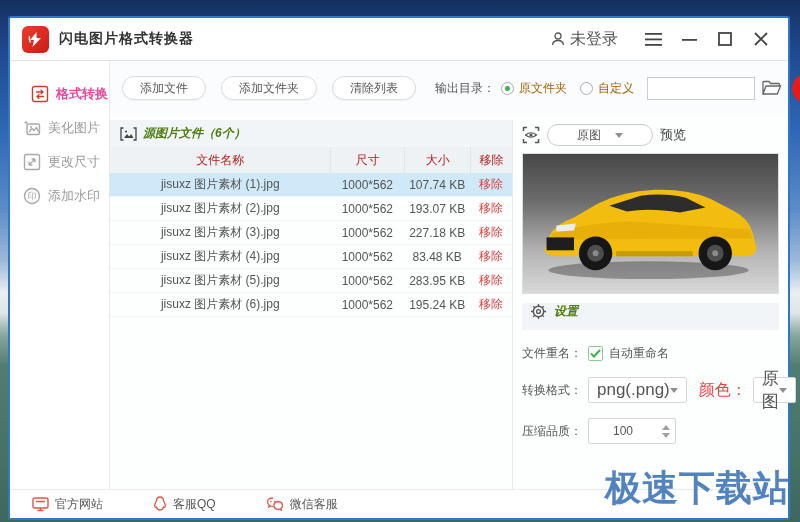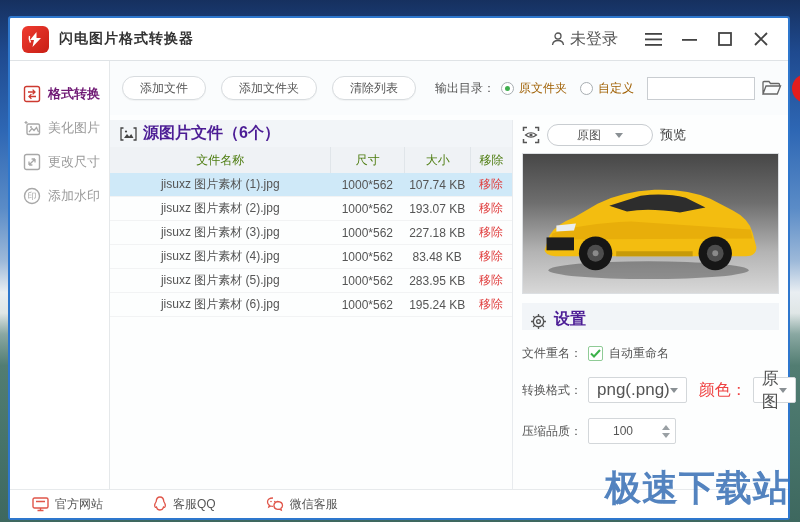--- a/index.html
+++ b/index.html
@@ -28,21 +28,21 @@
   .app-title { font-size:14px; color:#333; font-weight:bold; letter-spacing:1px; }
   .titlebar-right { margin-left:auto; display:flex; align-items:center; gap:6px; }
   .login { display:flex; align-items:center; gap:4px; color:#555; font-size:16px; cursor:pointer; margin-right:14px; }
   .winbtn { width:30px; height:26px; display:flex; align-items:center; justify-content:center; color:#444; cursor:pointer; }
   .tb-sep { height:1px; background:#dfe3e6; flex:0 0 auto; }
 
   
   .body-row { flex:1; display:flex; min-height:0; }
   .sidebar { width:100px; border-right:1px solid #e5e8ea; padding-top:16px; flex:0 0 auto; }
   .side-item { display:flex; align-items:center; gap:7px; padding:8px 0 8px 13px; font-size:13px; color:#9a9a9a; cursor:pointer; }
-  .side-item.active { color:#701a75; font-weight:bold; }
+  .side-item.active { color:#ec4899; font-weight:bold;margin-left:8px; }
   .main { flex:1; display:flex; flex-direction:column; min-width:0; background:#fdfefe; }
 
   
   .toolbar { height:54px; display:flex; align-items:center; padding:0 12px; background:#fafcfd; flex:0 0 auto; }
   .pill-btn { height:24px; padding:0 17px; border:1px solid #d8dcdf; border-radius:12px;
     background:#fff; color:#555; font-size:12px; line-height:22px; cursor:pointer;
     margin-right:15px; box-shadow:0 1px 1px rgba(0,0,0,.04); white-space:nowrap; }
   .out-label { font-size:12px; color:#555; margin:0 6px 0 4px; white-space:nowrap; }
   .radio-wrap { display:flex; align-items:center; gap:5px; margin-right:13px; cursor:pointer; }
   .radio { width:13px; height:13px; border:1px solid #a8aeb2; border-radius:50%; background:#fff; position:relative; }
@@ -50,42 +50,42 @@
   .radio-label { font-size:12px; color:#a16207; white-space:nowrap; }
   .path-input { width:108px; height:23px; border:1px solid #c9cdd1; background:#fff; padding:0 5px; font-size:12px; color:#333; }
   .folder-btn { margin:0 10px 0 7px; cursor:pointer; display:flex; }
   .start-btn { height:29px; padding:0 21px; border:none; border-radius:15px; background:#e31d1d;
     color:#fff; font-size:14px; letter-spacing:2px; cursor:pointer; white-space:nowrap; }
 
   
   .content-row { flex:1; display:flex; min-height:0; padding-top:5px; }
   .file-panel { width:403px; flex:0 0 auto; border-right:1px solid #e8ebee; display:flex; flex-direction:column; }
   .panel-head { height:27px; background:#f2f5f8; display:flex; align-items:center; gap:6px; padding:0 10px; flex:0 0 auto; }
-  .panel-head-title { font-size:16px; color:#4c1d95; font-weight:bold; }
-
-  .thead { display:flex; height:26px; background:#eff2f5; font-size:12px; color:#4d7c0f; flex:0 0 auto;text-align:center; }
+  .panel-head-title { font-size:12px; color:#4d7c0f; font-weight:bold;font-style:italic; }
+
+  .thead { display:flex; height:26px; background:#eff2f5; font-size:12px; color:#b91c1c; flex:0 0 auto;text-align:center; }
   .thead > div { display:flex; align-items:center; justify-content:center; border-left:1px solid #e0e5e9; }
   .thead > div:first-child { border-left:none; }
   .col-name { width:221px; } .col-dim { width:74px; } .col-size { width:66px; } .col-rm { width:42px; }
   .trow { display:flex; height:24px; font-size:12px; color:#555; border-bottom:1px solid #f2f3f4; }
   .trow > div { display:flex; align-items:center; justify-content:center; overflow:hidden; white-space:nowrap; }
   .trow.selected { background:#cfe9f8; }
   .rm-link { color:#e04040; cursor:pointer; }
 
   
   .preview-panel { flex:1; padding:2px 9px 0 9px; display:flex; flex-direction:column; min-width:0; }
   .preview-head { display:flex; align-items:center; gap:7px; height:26px; flex:0 0 auto; }
   .mode-select { width:106px; height:22px; border:1px solid #c9cdd1; border-radius:12px; background:#fff;
     display:flex; align-items:center; justify-content:center; gap:14px; font-size:12px; color:#555; cursor:pointer; }
   .caret { width:0; height:0; border-left:4px solid transparent; border-right:4px solid transparent; border-top:5px solid #8a9094; }
   .preview-label { font-size:13px; color:#444; }
   .preview-img { margin-top:5px; height:141px; border:1px solid #dcdfe2;
     background:linear-gradient(180deg,#474747 0%,#6e6e6e 35%,#b3b3b3 70%,#d8d8d8 100%);
     flex:0 0 auto; overflow:hidden; }
-  .settings-head { margin-top:9px; height:27px; background:#f2f5f8; display:flex; align-items:flex-end; gap:7px; padding:0 8px; flex:0 0 auto; }
+  .settings-head { margin-top:9px; height:27px; background:#f2f5f8; display:flex; align-items:flex-start; gap:7px; padding:0 8px; flex:0 0 auto; }
   .set-row { display:flex; align-items:center; margin-top:15px; }
   .set-label { width:66px; font-size:12px; color:#555; text-align:left; white-space:nowrap; flex:0 0 auto; }
   .checkbox { width:15px; height:15px; border:1px solid #8fcb96; background:#fff; border-radius:2px;
     display:flex; align-items:center; justify-content:center; cursor:pointer; margin-right:6px; }
   .chk-label { font-size:12px; color:#555; }
   .select-box { height:26px; border:1px solid #d3d7da; background:#fff; border-radius:2px;
     display:flex; align-items:center; justify-content:space-between; padding:0 8px; font-size:17px; color:#555; cursor:pointer; }
   .fmt { width:104px; margin-right:12px; }
   .clr { width:66px; }
   .inline-label { font-size:16px; color:#ef4444; margin-right:6px; white-space:nowrap; }

